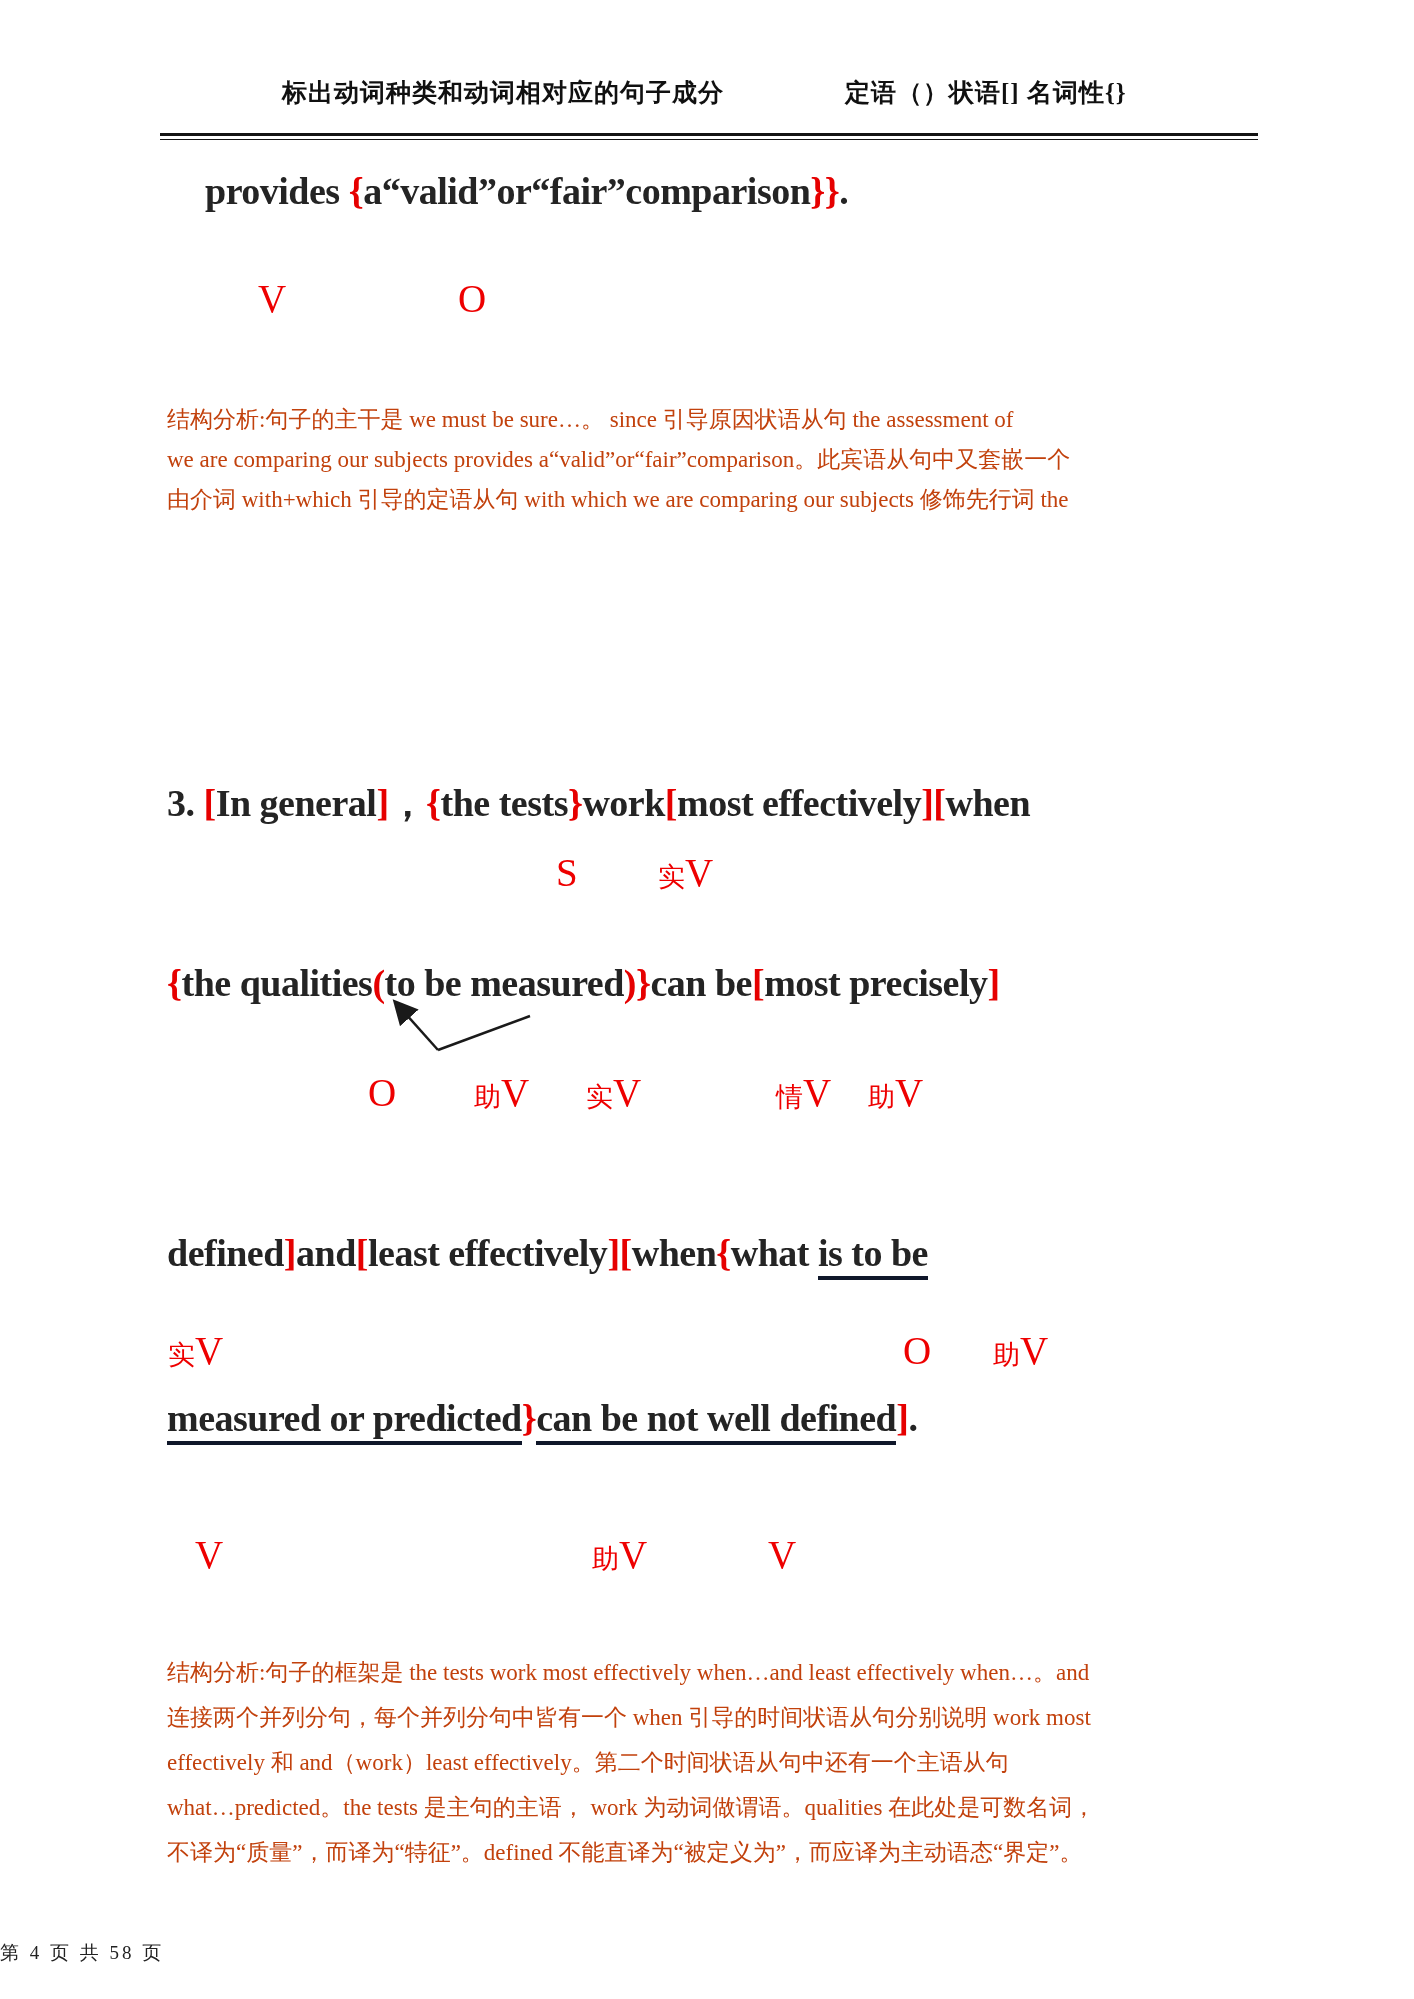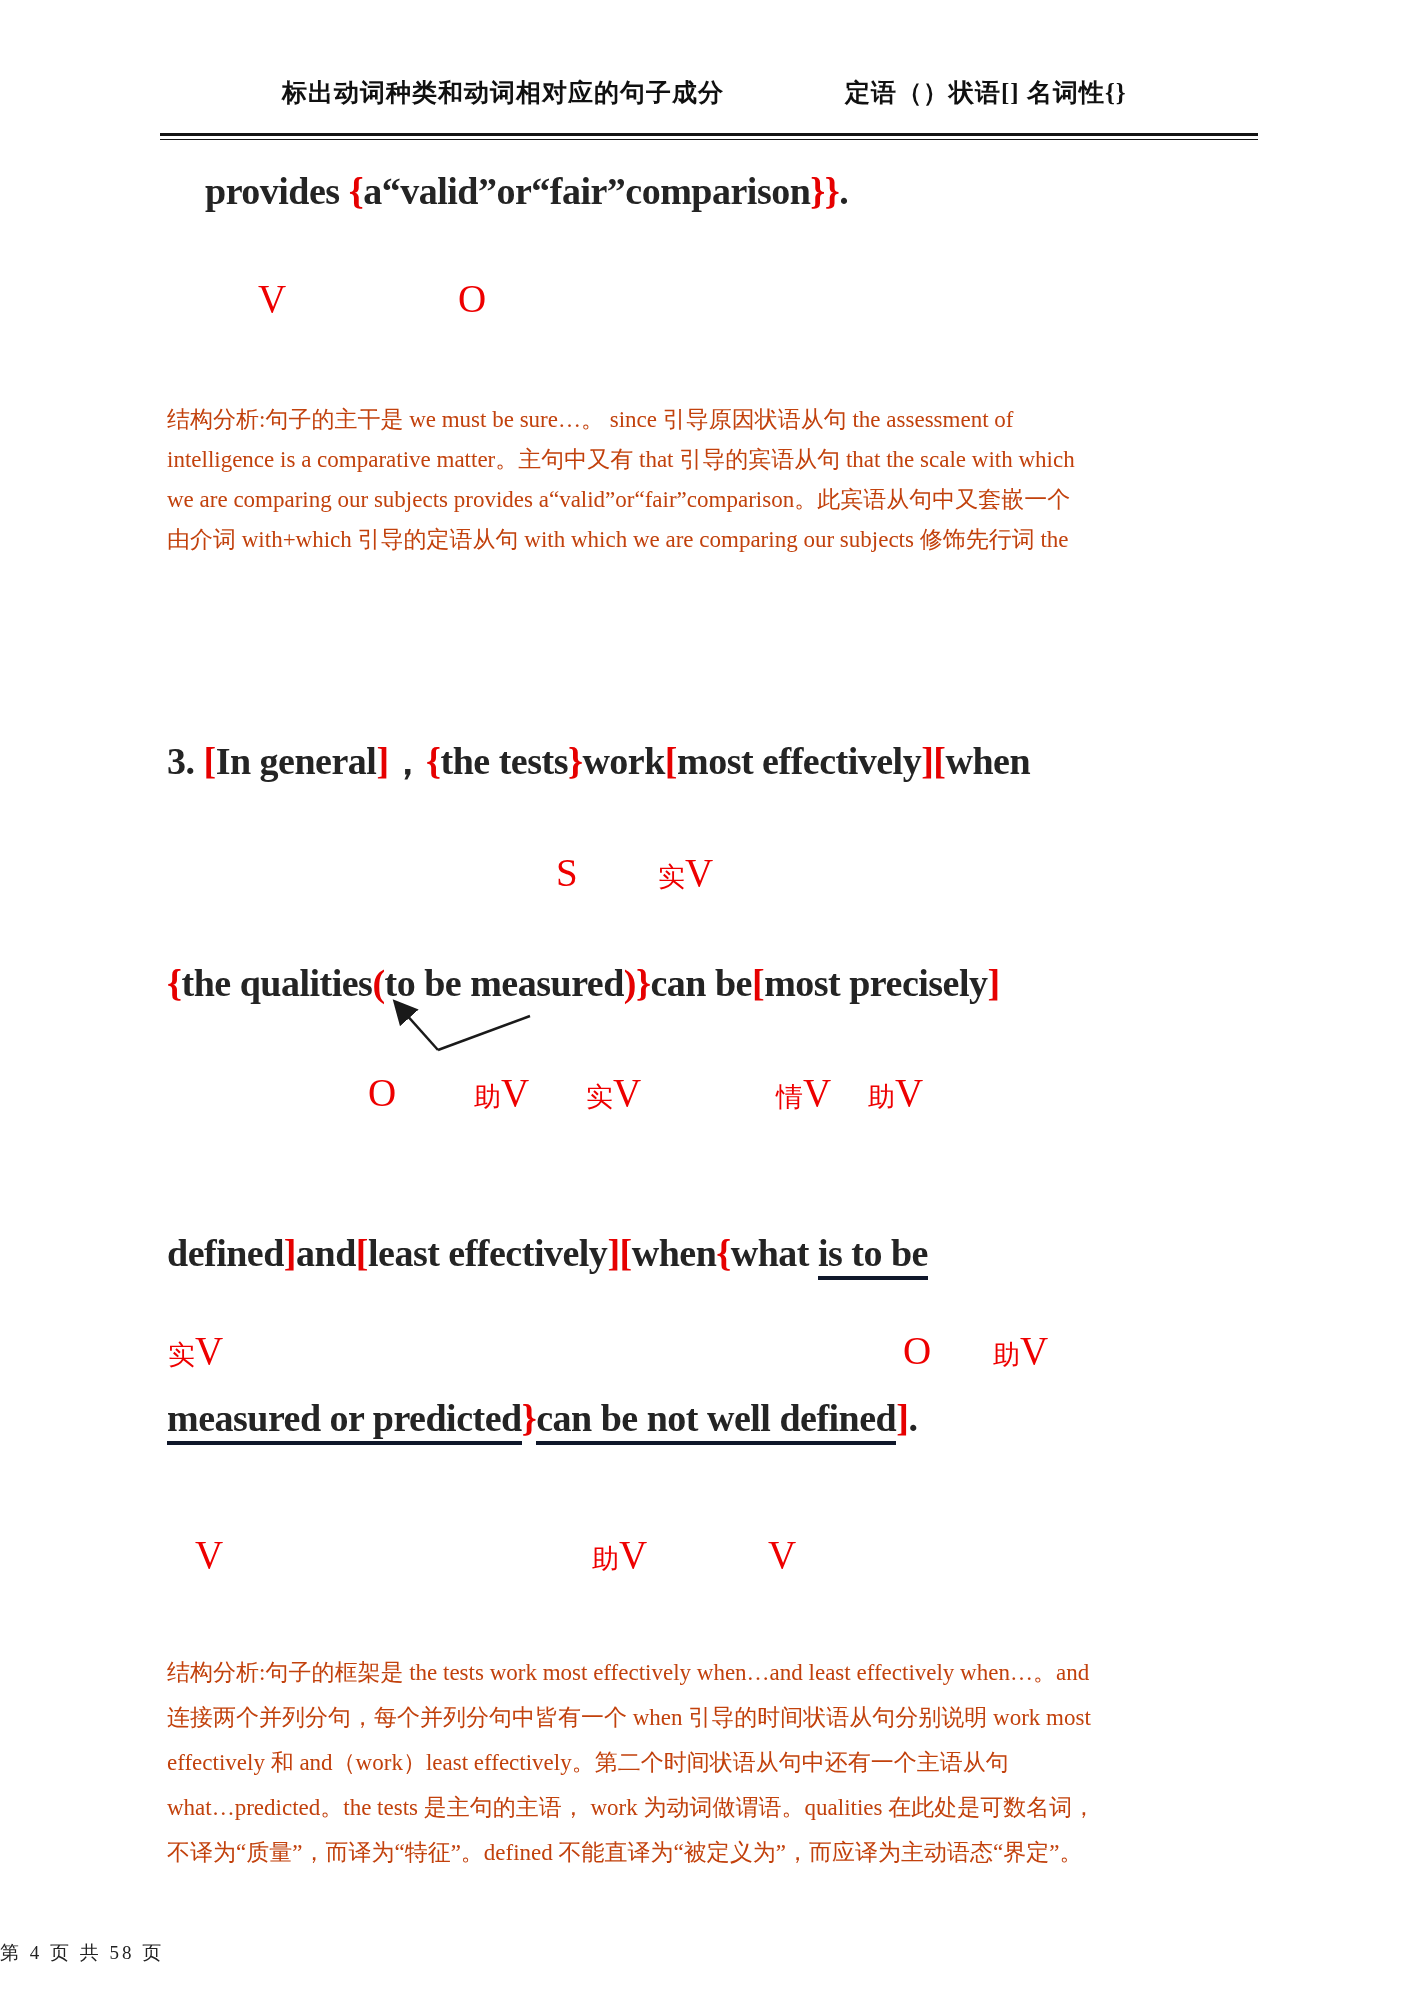--- a/index.html
+++ b/index.html
@@ -44,26 +44,25 @@
 
   <div class="abs big" style="left:205px;top:163px;"><span>provides </span><span class="r">{</span><span>a“valid”or“fair”comparison</span><span class="r">}}</span><span>.</span></div>
 
   <div class="labrow" style="top:276px;">
     <span class="lab" style="left:258px;"><span class="zh"></span><span class="v">V</span></span>
     <span class="lab" style="left:458px;"><span class="zh"></span><span class="v">O</span></span>
   </div>
 
   <div class="abs para lh40" style="left:167px;top:400px;width:1100px;">
     <div class="pline">结构分析:句子的主干是 we must be sure…。 since 引导原因状语从句 the assessment of</div>
-    <div class="pline">intelligence is a comparative matter。主句中又有 that 引导的宾语从句 that the scale with which</div>
     <div class="pline">we are comparing our subjects provides a“valid”or“fair”comparison。此宾语从句中又套嵌一个</div>
     <div class="pline">由介词 with+which 引导的定语从句 with which we are comparing our subjects 修饰先行词 the</div>
   </div>
 
-  <div class="abs big" style="left:167px;top:733px;text-align:center;"><span>3. </span><span class="r">[</span><span>In general</span><span class="r">]</span><span>，</span><span class="r">{</span><span>the tests</span><span class="r">}</span><span>work</span><span class="r">[</span><span>most effectively</span><span class="r">]</span><span class="r">[</span><span>when</span></div>
+  <div class="abs big" style="left:167px;top:775px;text-align:center;"><span>3. </span><span class="r">[</span><span>In general</span><span class="r">]</span><span>，</span><span class="r">{</span><span>the tests</span><span class="r">}</span><span>work</span><span class="r">[</span><span>most effectively</span><span class="r">]</span><span class="r">[</span><span>when</span></div>
 
   <div class="labrow" style="top:850px;">
     <span class="lab" style="left:556px;"><span class="zh"></span><span class="v">S</span></span>
     <span class="lab" style="left:658px;"><span class="zh">实</span><span class="v">V</span></span>
   </div>
 
   <div class="abs big" style="left:167px;top:955px;"><span class="r">{</span><span>the qualities</span><span class="r">(</span><span>to be measured</span><span class="r">)}</span><span>can be</span><span class="r">[</span><span>most precisely</span><span class="r">]</span></div>
 
   <svg class="arrows" style="left:370px;top:985px;" width="180" height="85" viewBox="0 0 180 85">
     <defs>

